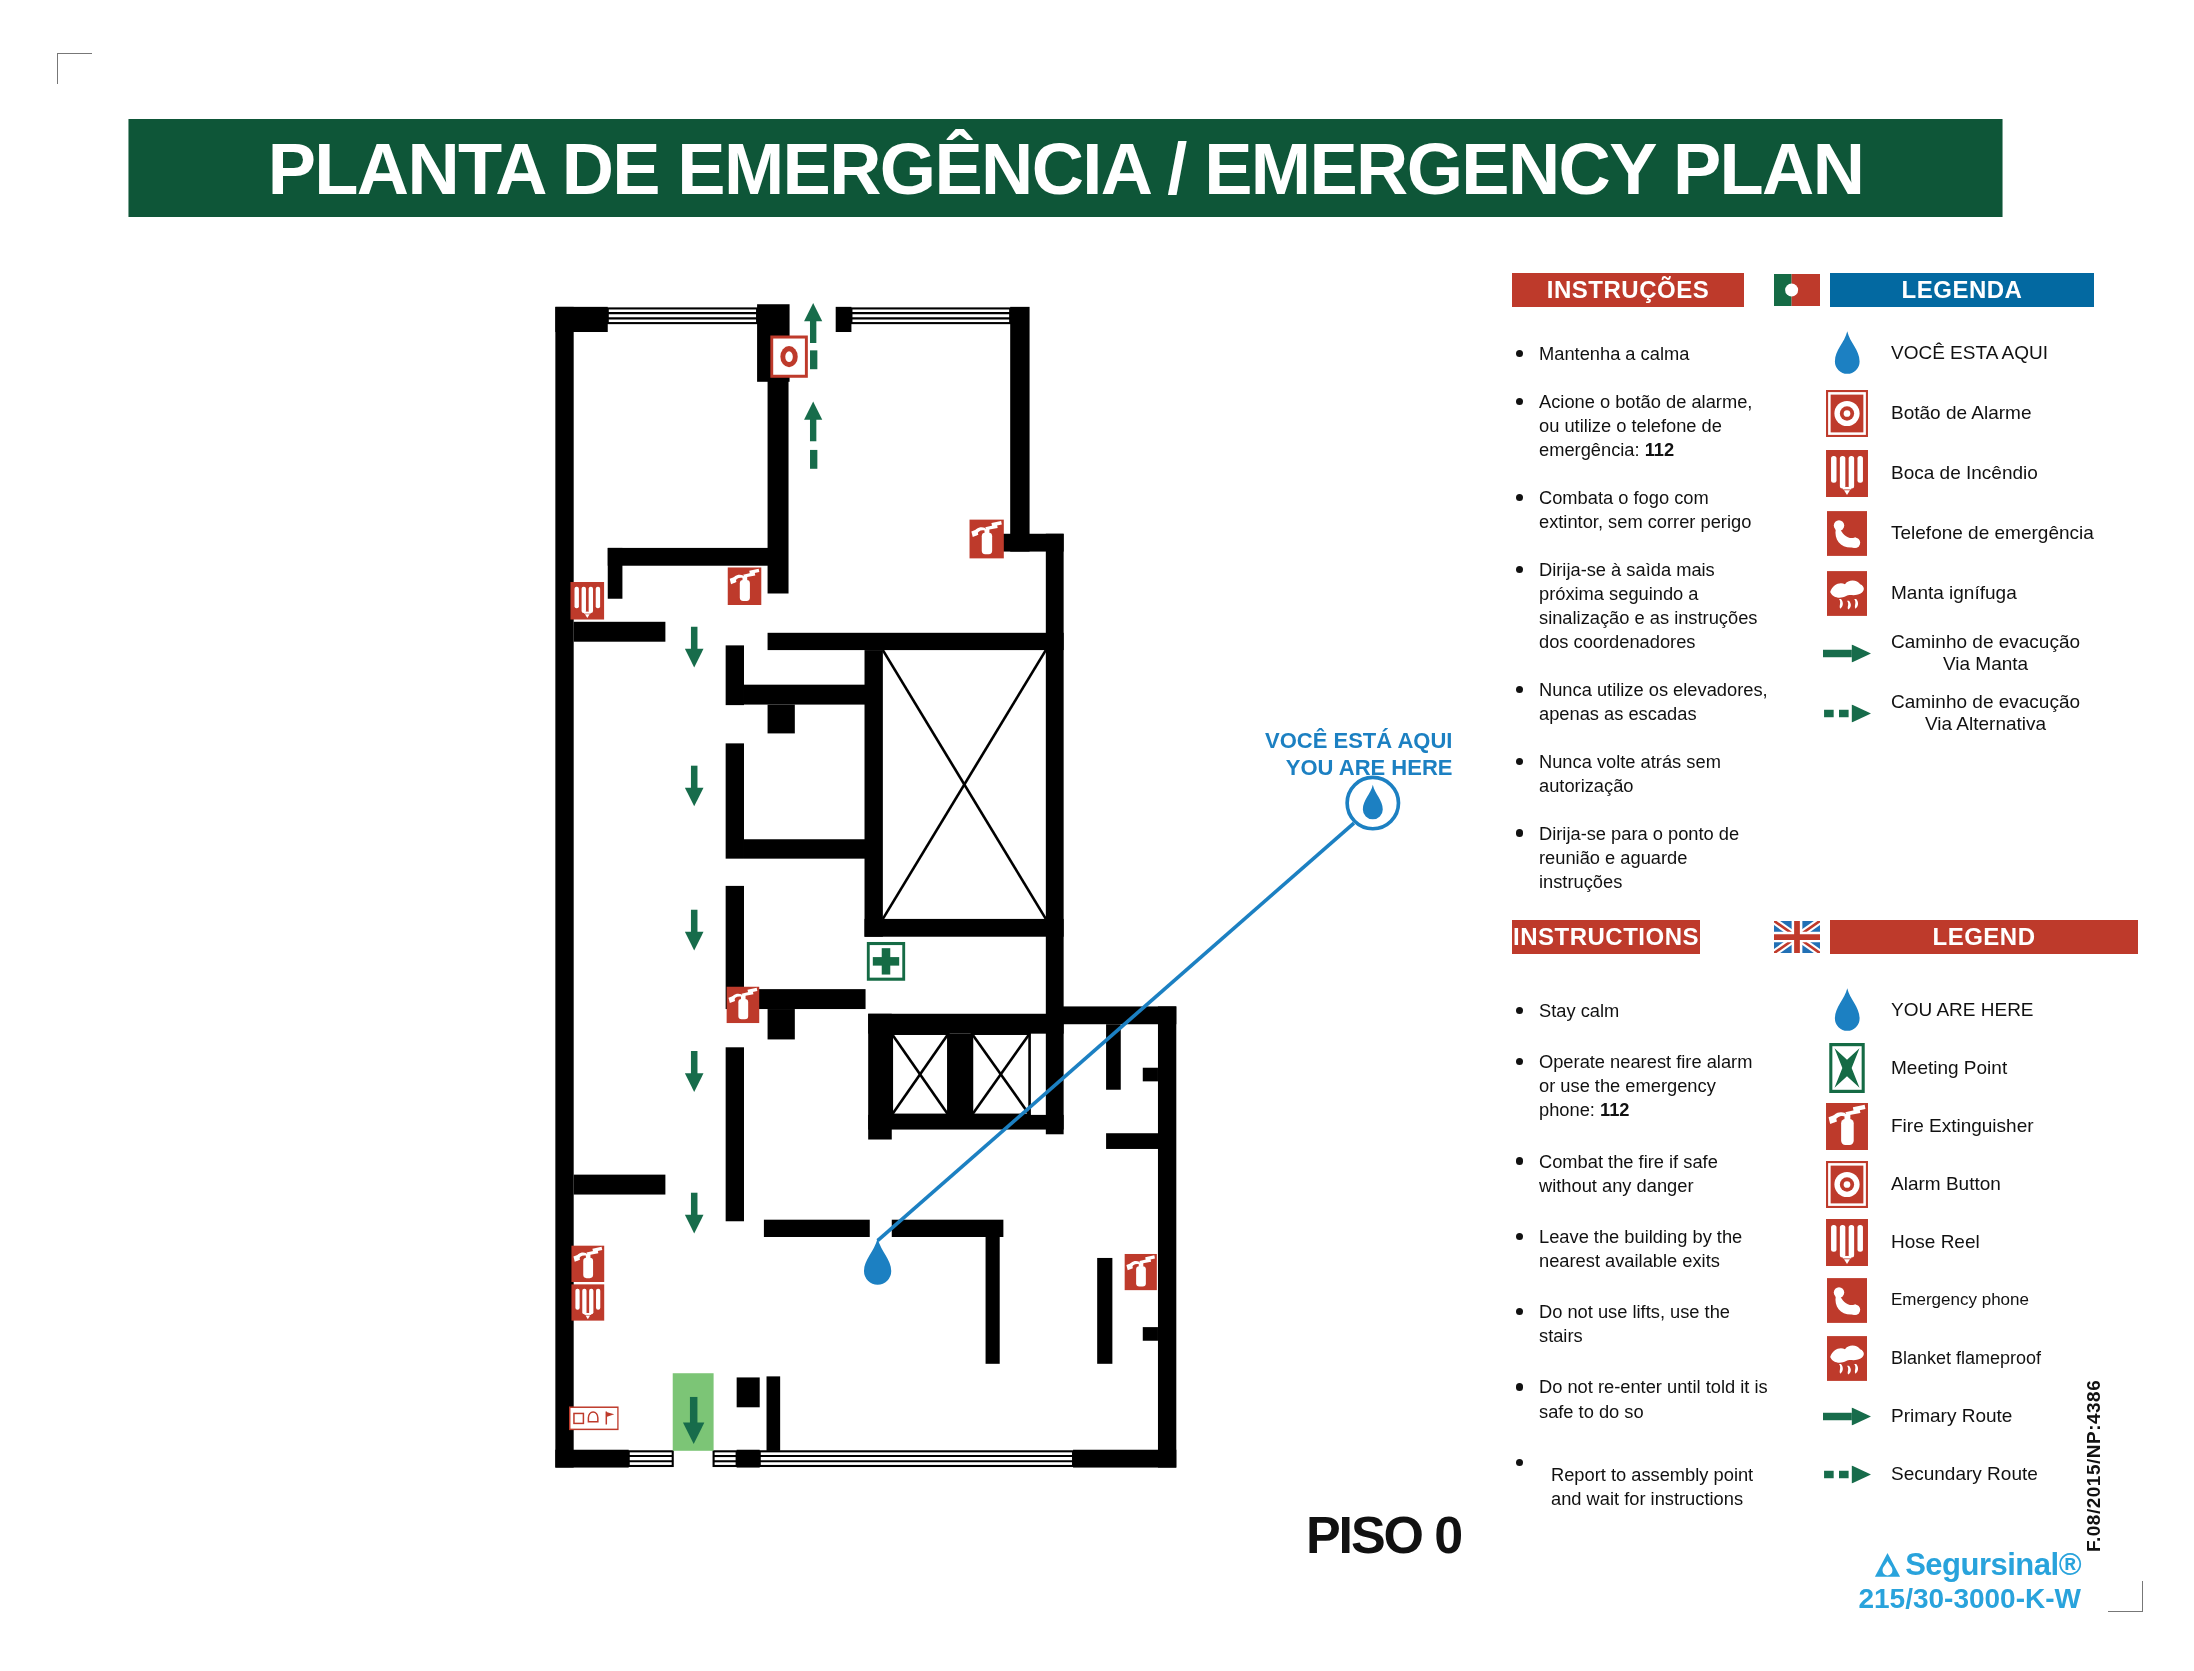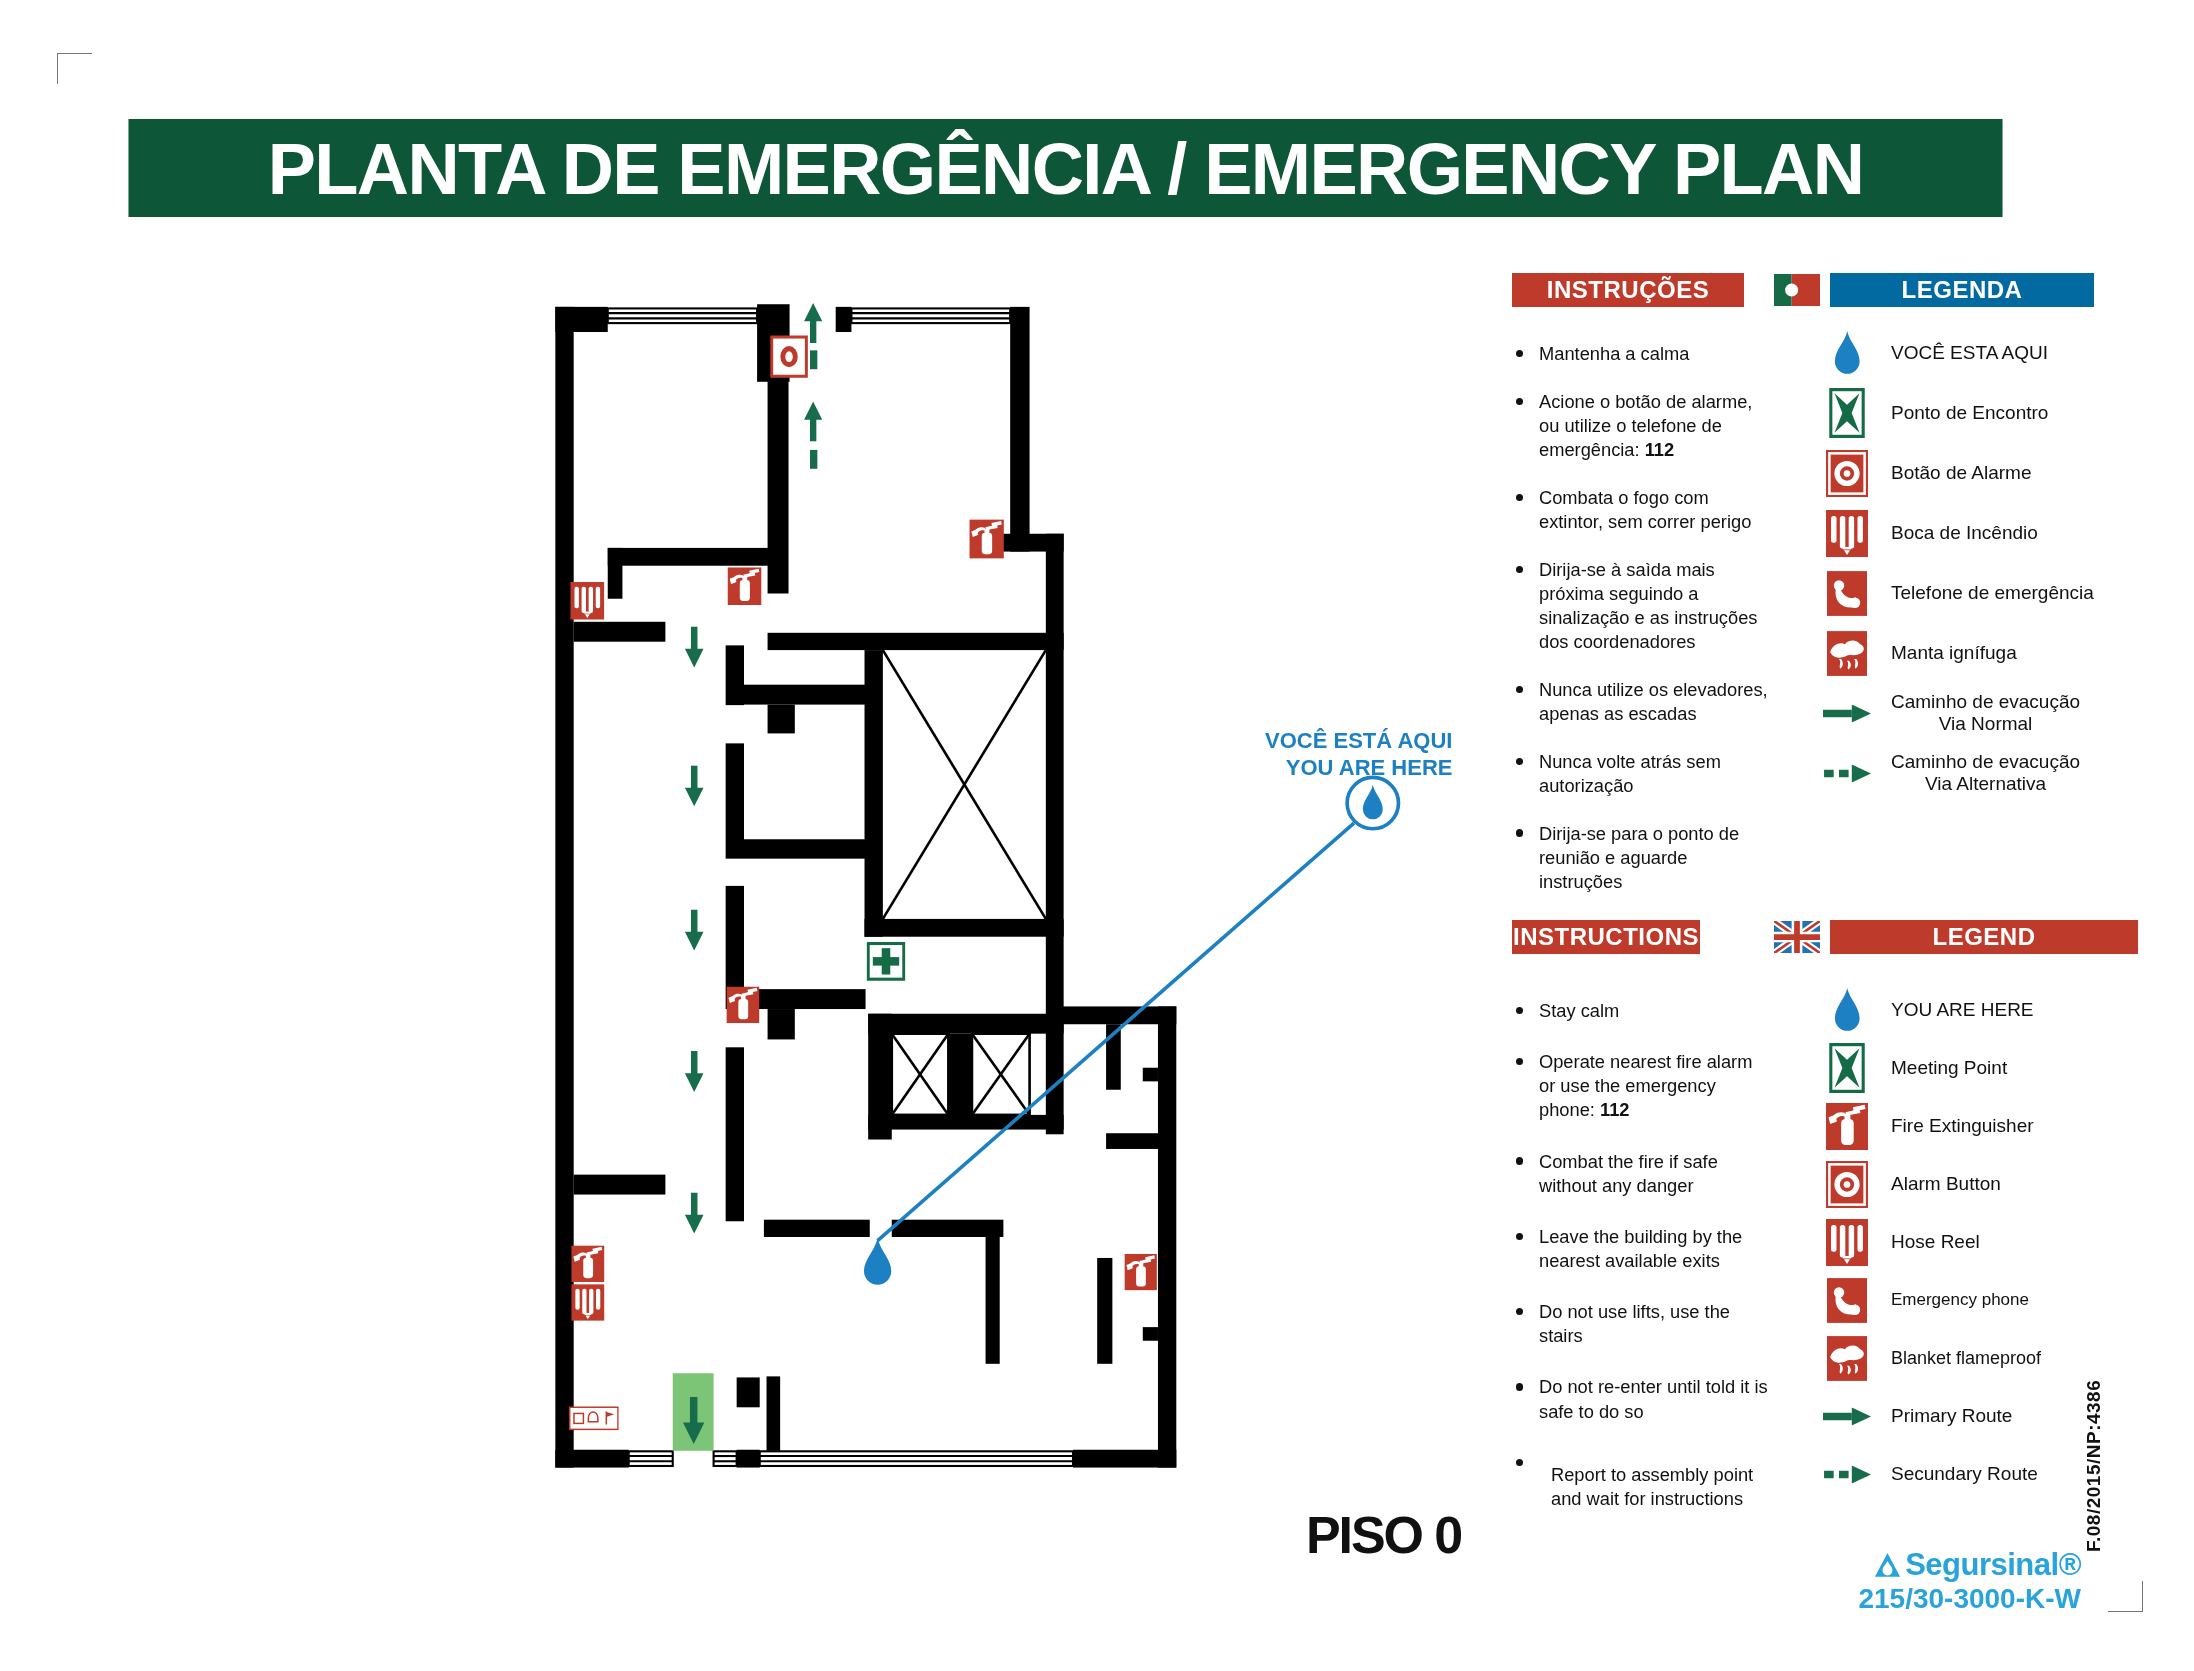--- a/index.html
+++ b/index.html
@@ -351,28 +351,20 @@
     <li>
         <span class="lic">
           <svg width="32.5" height="46" viewBox="0 0 100 140">
             <use href="#s-drop"></use>
           </svg>
         </span>
         <span class="llab"><span>VOCÊ ESTA AQUI</span><span class="l2"></span></span>
       </li>
     <li>
         <span class="lic">
-          <svg width="36" height="50" viewBox="0 0 100 140">
-            <use href="#s-meet"></use>
-          </svg>
-        </span>
-        <span class="llab"><span>Ponto de Encontro</span><span class="l2"></span></span>
-      </li>
-    <li>
-        <span class="lic">
           <svg width="42" height="47" viewBox="0 0 100 112">
             <use href="#s-alarm"></use>
           </svg>
         </span>
         <span class="llab"><span>Botão de Alarme</span><span class="l2"></span></span>
       </li>
     <li>
         <span class="lic">
           <svg width="42" height="47" viewBox="0 0 100 112">
             <use href="#s-hose"></use>
@@ -395,21 +387,21 @@
           </svg>
         </span>
         <span class="llab"><span>Manta ignífuga</span><span class="l2"></span></span>
       </li>
     <li>
         <span class="lic">
           <svg width="48" height="19" viewBox="0 0 90 34">
             <use href="#s-route-solid"></use>
           </svg>
         </span>
-        <span class="llab"><span>Caminho de evacução</span><span class="l2">Via Normal</span></span>
+        <span class="llab"><span>Caminho de evacução</span><span class="l2">Via Manta</span></span>
       </li>
     <li>
         <span class="lic">
           <svg width="48" height="19" viewBox="0 0 90 34">
             <use href="#s-route-dash"></use>
           </svg>
         </span>
         <span class="llab"><span>Caminho de evacução</span><span class="l2">Via Alternativa</span></span>
       </li>
   </ul>

